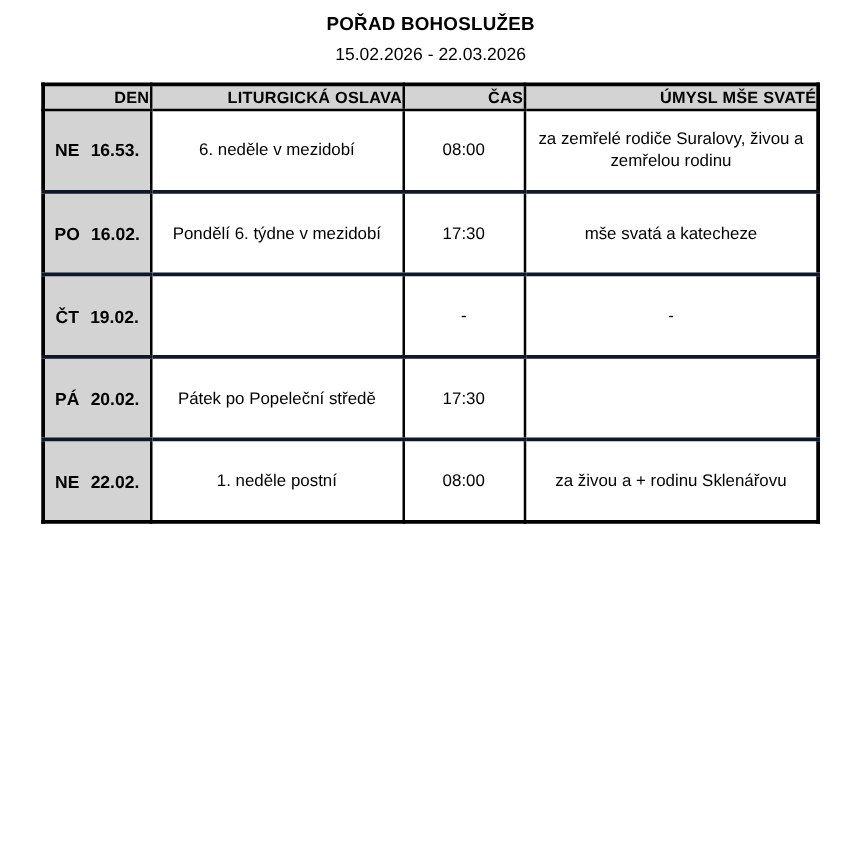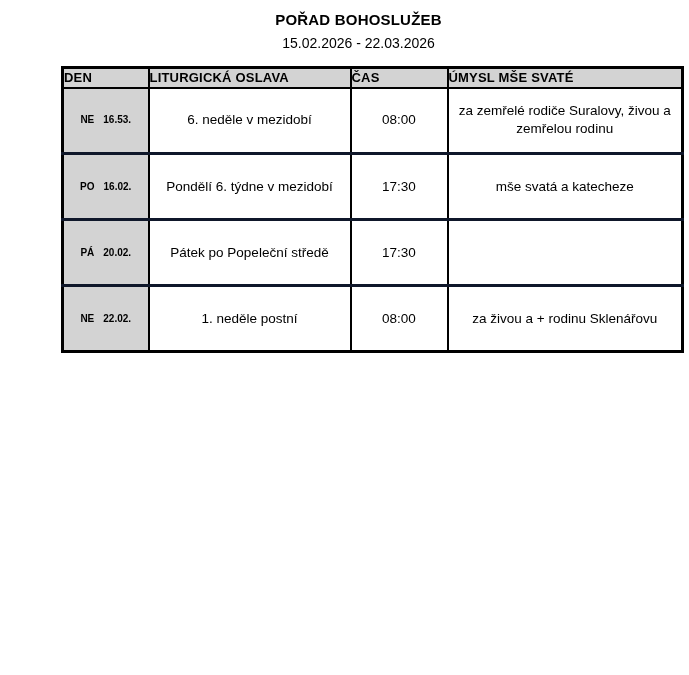--- a/index.html
+++ b/index.html
@@ -7,21 +7,20 @@
     width: 689px;
     background: #ffffff;
     font-family: "Liberation Sans", sans-serif;
     color: #000000;
   }
   .page {
     width: 689px;
     height: 675px;
     background: #ffffff;
     overflow: hidden;
-    padding-left: 28px;
   }
   header.doc-header {
     text-align: center;
     padding-top: 9px;
   }
   .doc-title, .doc-subtitle {
     font-size: 15px;
     font-weight: bold;
     line-height: 21px;
     letter-spacing: 0.2px;
@@ -41,21 +40,21 @@
   }
   col.c-day   { width: 86px; }
   col.c-lit   { width: 202px; }
   col.c-time  { width: 97px; }
   col.c-int   { width: 235px; }
   thead th {
     background: #d3d3d3;
     font-size: 13px;
     font-weight: bold;
     height: 20px;
-    text-align: left;
+    text-align: right;
     vertical-align: middle;
     border-left: 2px solid #000000;
     border-bottom: 2px solid #000000;
     letter-spacing: 0.2px;
     overflow: hidden;
     white-space: nowrap;
   }
   thead th:first-child { border-left: none; }
   tbody td {
     height: 66px;
@@ -66,21 +65,21 @@
     padding: 2px 4px;
     border-left: 2px solid #000000;
     border-top: 3px solid #0f172a;
     word-wrap: break-word;
   }
   tbody tr:first-child td { border-top: none; }
   tbody td:first-child { border-left: none; }
   td.day-cell {
     background: #d3d3d3;
     font-weight: bold;
-    font-size: 10px;
+    font-size: 14px;
   }
   td.day-cell .day-wrap {
     display: flex;
     justify-content: center;
     align-items: center;
     gap: 9px;
     white-space: nowrap;
   }
 </style>
 </head>
@@ -128,20 +127,31 @@
         <span>16.02.</span>
       </span>
     </td>
     <td class="celebration-cell">Pondělí 6. týdne v mezidobí</td>
     <td class="time-cell">17:30</td>
     <td class="intention-cell">mše svatá a katecheze</td>
   </tr>
 
 
 
+  <tr>
+    <td class="day-cell">
+      <span class="day-wrap">
+        <span>ČT</span>
+        <span>19.02.</span>
+      </span>
+    </td>
+    <td class="celebration-cell"></td>
+    <td class="time-cell">-</td>
+    <td class="intention-cell">-</td>
+  </tr>
 
   <tr>
     <td class="day-cell">
       <span class="day-wrap">
         <span>PÁ</span>
         <span>20.02.</span>
       </span>
     </td>
     <td class="celebration-cell">Pátek po Popeleční středě</td>
     <td class="time-cell">17:30</td>

